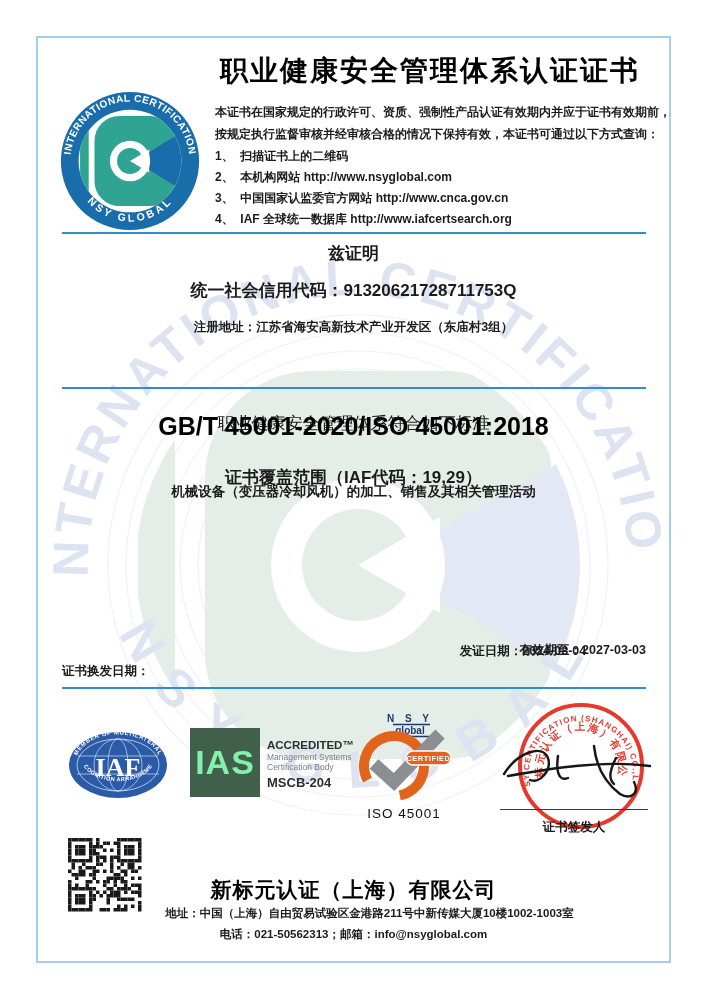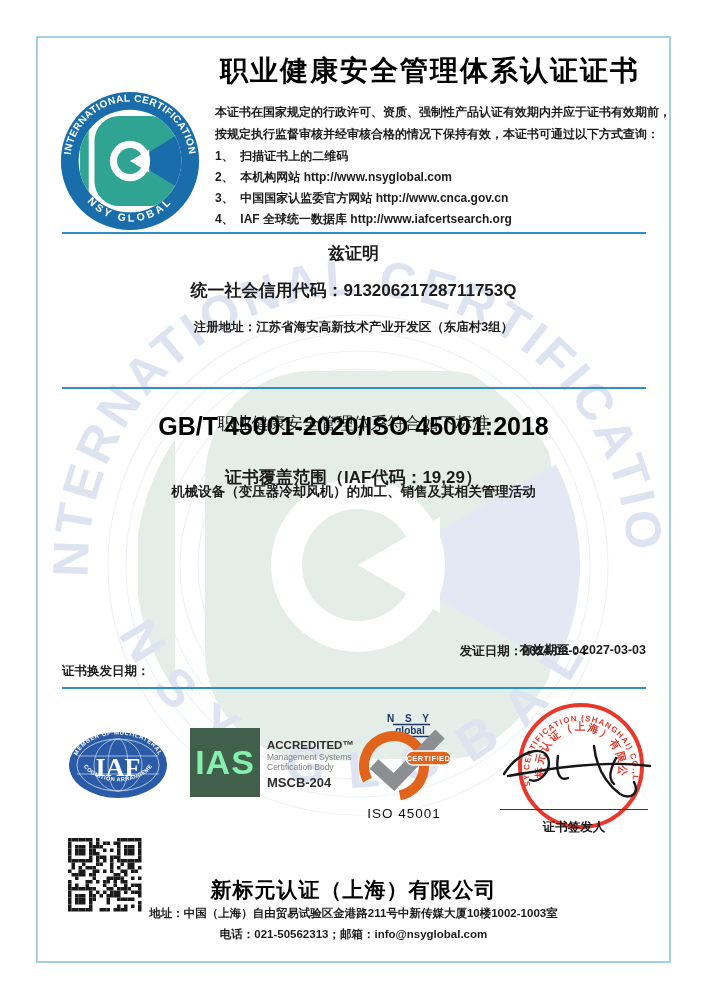--- a/index.html
+++ b/index.html
@@ -416,16 +416,16 @@
       <rect x="35" y="70" width="3.5" height="3.5" fill="#1a1a1a"></rect>
       <rect x="38.5" y="70" width="3.5" height="3.5" fill="#1a1a1a"></rect>
       <rect x="45.5" y="70" width="3.5" height="3.5" fill="#1a1a1a"></rect>
       <rect x="49" y="70" width="3.5" height="3.5" fill="#1a1a1a"></rect>
       <rect x="52.5" y="70" width="3.5" height="3.5" fill="#1a1a1a"></rect>
       <rect x="56" y="70" width="3.5" height="3.5" fill="#1a1a1a"></rect>
       <rect x="70" y="70" width="3.5" height="3.5" fill="#1a1a1a"></rect>
     </svg>
 
   <div class="centerband footer-co" style="top:876px;">新标元认证（上海）有限公司</div>
-  <div class="centerband footer-sm" style="top:906px;">地址：中国（上海）自由贸易试验区金港路211号中新传媒大厦10楼1002-1003室</div>
+  <div class="centerband footer-sm" style="top:906px;padding-left:16px;">地址：中国（上海）自由贸易试验区金港路211号中新传媒大厦10楼1002-1003室</div>
   <div class="centerband footer-sm" style="top:927px;">电话：021-50562313；邮箱：info@nsyglobal.com</div>
 
 </div>
 
 </body></html>

